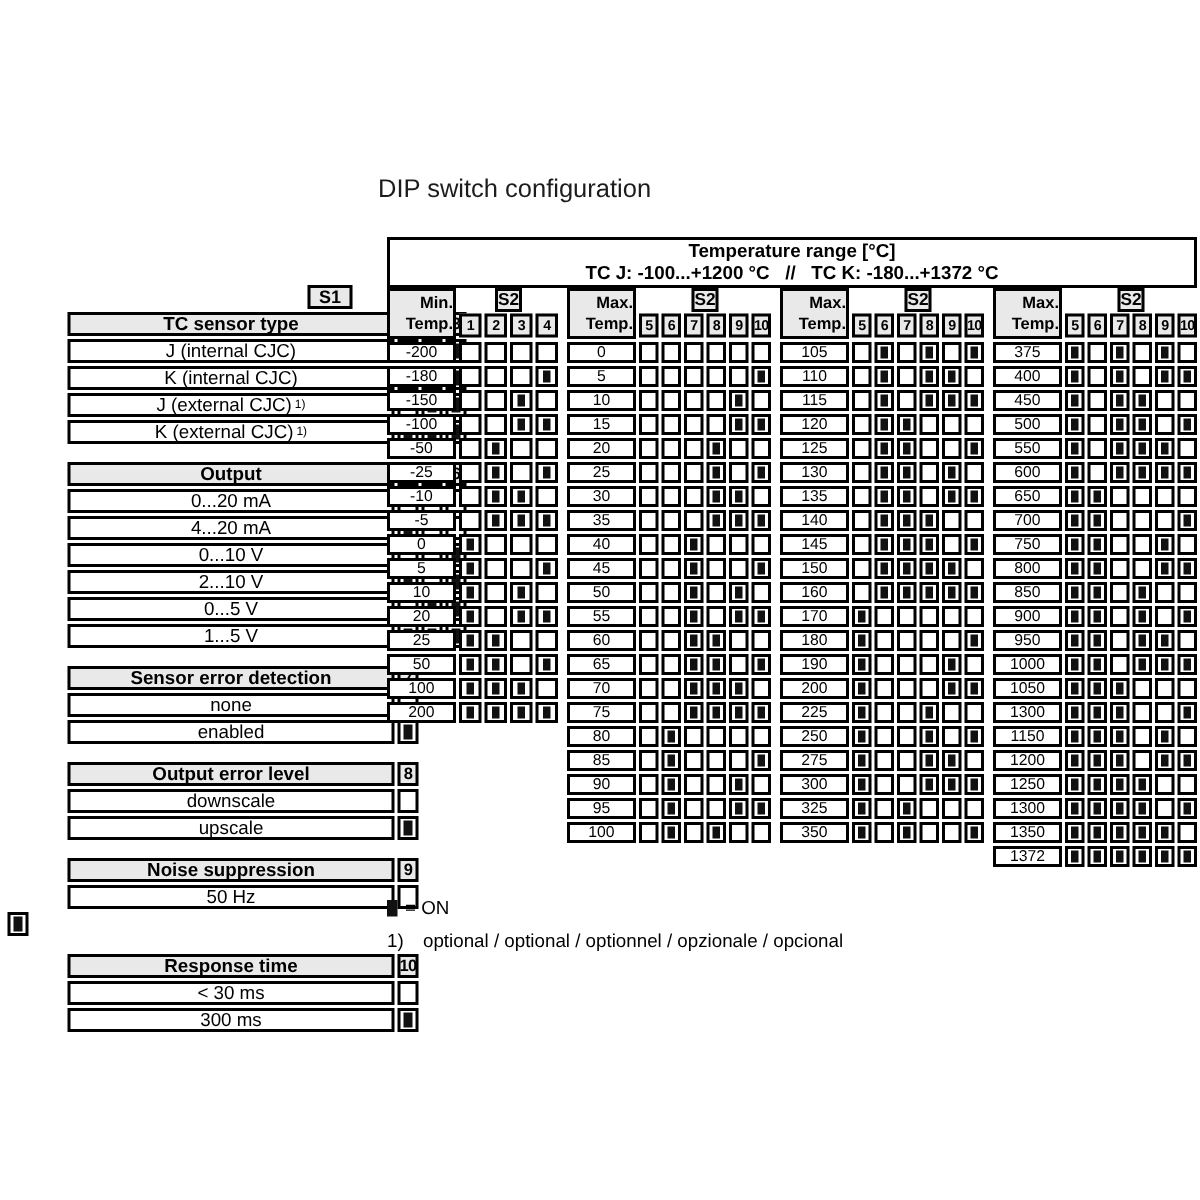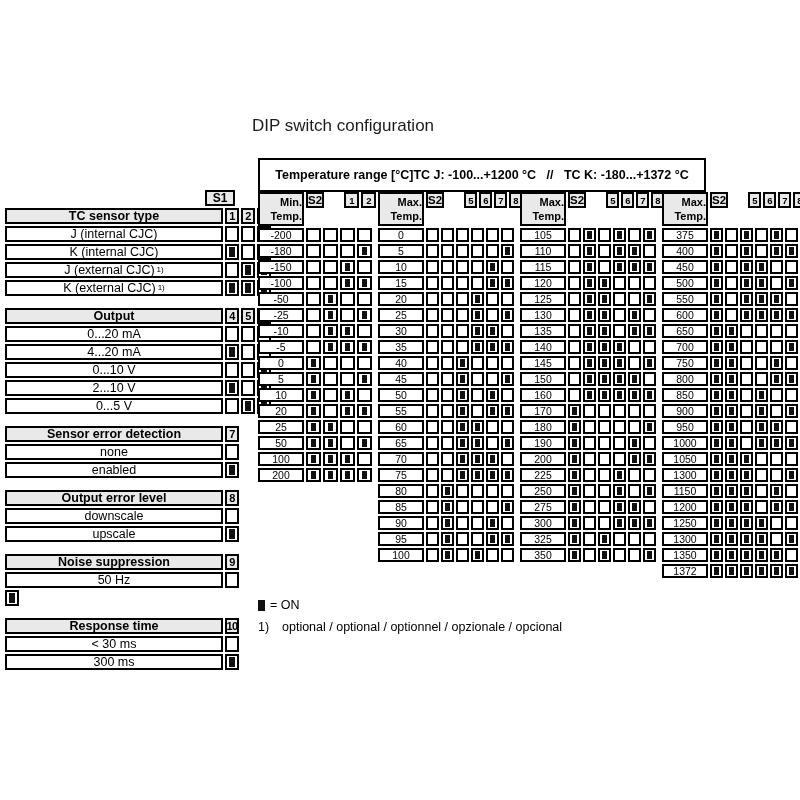--- a/index.html
+++ b/index.html
@@ -29,47 +29,47 @@
   .ltable{margin-bottom:12px;}
   .lgroup-row{display:flex;margin-bottom:2px;}
   .lgroup-spacer{width:200px;flex:none;}
   .lgroup-box{
     width:30px;height:16px;border:2px solid var(--border);background:var(--header-fill);
     display:flex;align-items:center;justify-content:center;font-size:12px;font-weight:bold;
   }
   .lrow{display:flex;gap:2px;margin-bottom:2px;}
   .llabel{
     width:218px;height:16px;border:2px solid var(--border);background:#fff;
-    display:flex;align-items:center;justify-content:center;font-size:12.5px;line-height:12px;flex:none;
+    display:flex;align-items:center;justify-content:center;font-size:12.5px;line-height:12px;flex:none;margin-left:40px;
   }
   .llabel.head{background:var(--header-fill);font-weight:bold;}
   .lrow .sw-cell{width:14px;height:16px;font-size:11px;letter-spacing:-0.5px;}
   .lrow .on-mark{width:6px;height:10px;}
   .llabel sup{font-size:8px;margin-left:2px;line-height:6px;}
   
   .temp-table{position:absolute;left:258px;top:158px;width:540px;}
   .temp-title-box{
-    width:448px;height:34px;border:2px solid var(--border);background:#fff;
-    display:flex;flex-direction:row;align-items:center;justify-content:center;
+    width:540px;height:34px;border:2px solid var(--border);background:#fff;
+    display:flex;flex-direction:column;align-items:center;justify-content:center;
   }
   .temp-title-box .t1{font-size:12.5px;font-weight:bold;line-height:15px;}
   .temp-title-box .t2{font-size:12.5px;font-weight:bold;line-height:15px;white-space:pre;}
   .temp-groups{position:relative;width:540px;height:400px;}
   .tgroup{position:absolute;top:0;}
   .tgroup.g1{left:0;width:114px;}
   .tgroup.g2{left:120px;width:136px;}
   .tgroup.g3{left:262px;width:136px;}
   .tgroup.g4{left:404px;width:136px;}
   .thead{display:flex;gap:2px;margin-bottom:2px;}
   .tlabel-cell{
     width:46px;height:34px;border:2px solid var(--border);background:var(--header-fill);
     display:flex;flex-direction:column;align-items:flex-end;justify-content:center;flex:none;
   }
   .tlabel-cell div{font-size:11px;font-weight:bold;line-height:14px;}
-  .thead-right{display:flex;flex-direction:row;gap:20px;flex:1;}
+  .thead-right{display:flex;flex-direction:column;gap:1px;flex:1;align-items:center;}
   .s2box{
     height:16px;border:2px solid var(--border);background:var(--header-fill);
     display:flex;align-items:center;justify-content:center;font-size:11.5px;font-weight:bold;
   }
   .tnums{display:flex;gap:2px;}
   .trow{display:flex;gap:2px;margin-bottom:2px;}
   .tval{
     width:46px;height:14px;border:2px solid var(--border);background:#fff;
     display:flex;align-items:center;justify-content:center;font-size:10.5px;line-height:10px;flex:none;
   }
@@ -186,20 +186,32 @@
         <div class="lrow">
           <div class="llabel">0...5 V</div>
           <div class="sw-cell"></div>
           <div class="sw-cell">
             <div class="on-mark"></div>
           </div>
           <div class="sw-cell">
             <div class="on-mark"></div>
           </div>
         </div>
+        <div class="lrow">
+          <div class="llabel">1...5 V</div>
+          <div class="sw-cell">
+            <div class="on-mark"></div>
+          </div>
+          <div class="sw-cell">
+            <div class="on-mark"></div>
+          </div>
+          <div class="sw-cell">
+            <div class="on-mark"></div>
+          </div>
+        </div>
       </div>
       <div class="ltable">
         <div class="lrow">
           <div class="llabel head">Sensor error detection</div>
           <div class="sw-cell head">7</div>
         </div>
         <div class="lrow">
           <div class="llabel">none</div>
           <div class="sw-cell"></div>
         </div>

